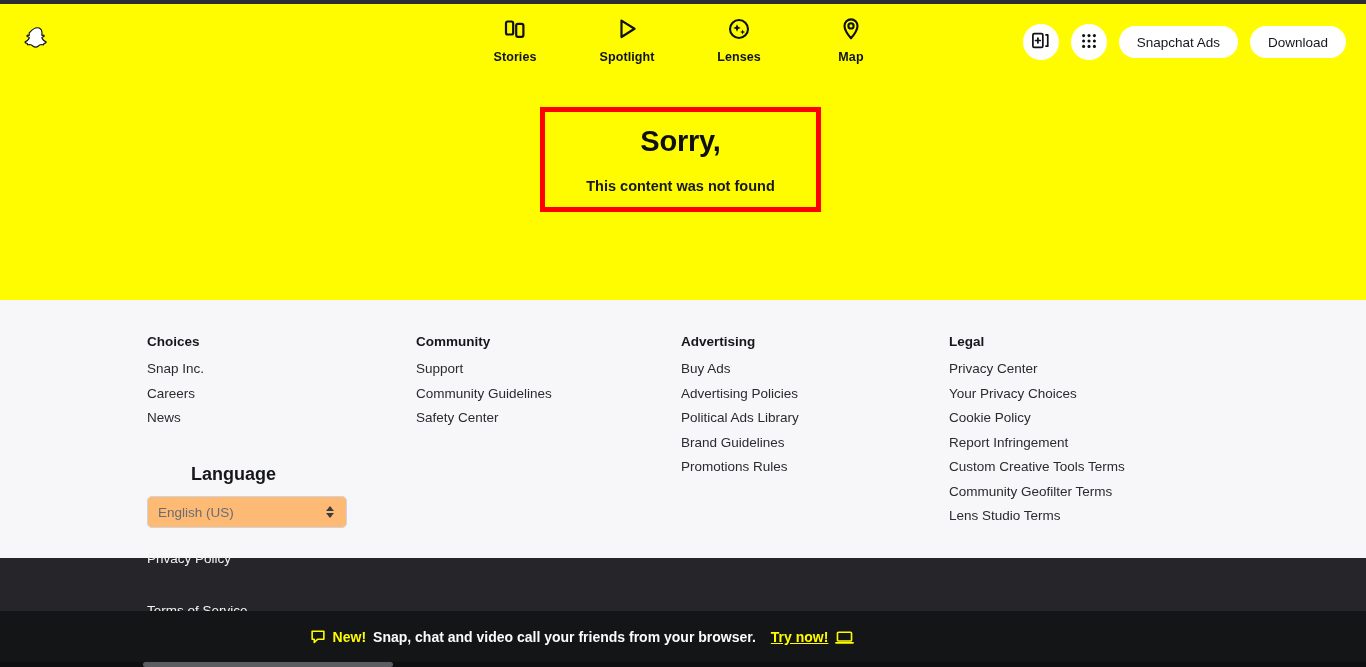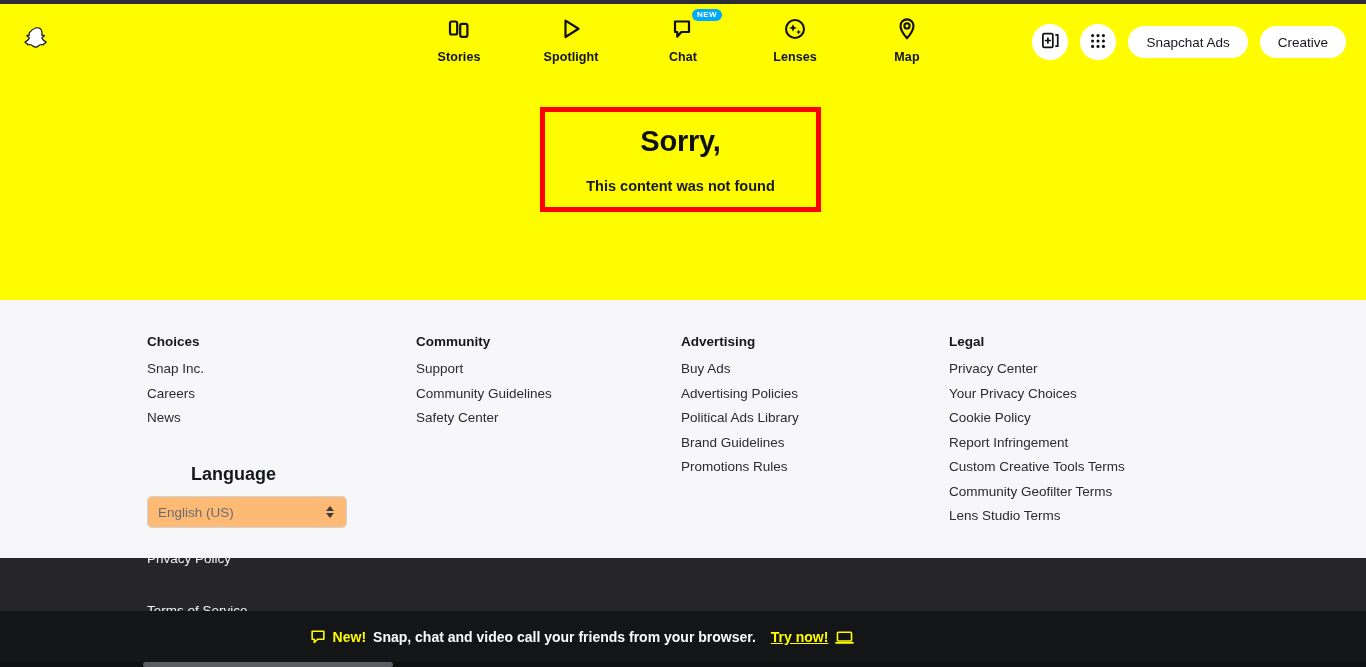--- a/index.html
+++ b/index.html
@@ -222,29 +222,20 @@
 
       <div class="nav-item">
         <div class="nav-icon">
           <svg width="26" height="26" viewBox="0 0 26 26" aria-hidden="true">
             <path d="M7.5 4.6 L20.5 12.8 L7.5 21 Z" fill="none" stroke="#0f1013" stroke-width="2.2" stroke-linejoin="round"></path>
           </svg>
         </div>
         <div class="nav-label">Spotlight</div>
       </div>
 
-      <div class="nav-item">
-        <div class="nav-icon">
-          <svg width="26" height="26" viewBox="0 0 26 26" aria-hidden="true">
-            <path d="M5 5.5 h14 v10.5 h-7.6 L7.3 20.6 V16 H5 Z" fill="none" stroke="#0f1013" stroke-width="2.2" stroke-linejoin="round"></path>
-          </svg>
-          <span class="new-badge">NEW</span>
-        </div>
-        <div class="nav-label">Chat</div>
-      </div>
 
       <div class="nav-item">
         <div class="nav-icon">
           <svg width="26" height="26" viewBox="0 0 26 26" aria-hidden="true">
             <circle cx="13" cy="13" r="9" fill="none" stroke="#0f1013" stroke-width="2.1"></circle>
             <path d="M11 8.2 l1.15 2.6 2.6 1.15 -2.6 1.15 -1.15 2.6 -1.15 -2.6 -2.6 -1.15 2.6 -1.15 Z" fill="#0f1013"></path>
             <path d="M16.6 13.6 l.75 1.7 1.7 .75 -1.7 .75 -.75 1.7 -.75 -1.7 -1.7 -.75 1.7 -.75 Z" fill="#0f1013"></path>
           </svg>
         </div>
         <div class="nav-label">Lenses</div>
@@ -286,21 +277,21 @@
                 <circle cx="14.4" cy="9" r="1.55"></circle>
               <circle cx="3.6" cy="14.4" r="1.55"></circle>
                 <circle cx="9" cy="14.4" r="1.55"></circle>
                 <circle cx="14.4" cy="14.4" r="1.55"></circle>
             </g>
           </svg>
         </span>
       </button>
 
       <button class="pill-btn">Snapchat Ads</button>
-      <button class="pill-btn">Creative</button>
+      <button class="pill-btn">Download</button>
     </div>
 
     <div class="sorry-wrap">
       <div class="sorry-title">Sorry,</div>
       <div class="sorry-sub">This content was not found</div>
     </div>
 
   </div>
 
   <div class="footer">

